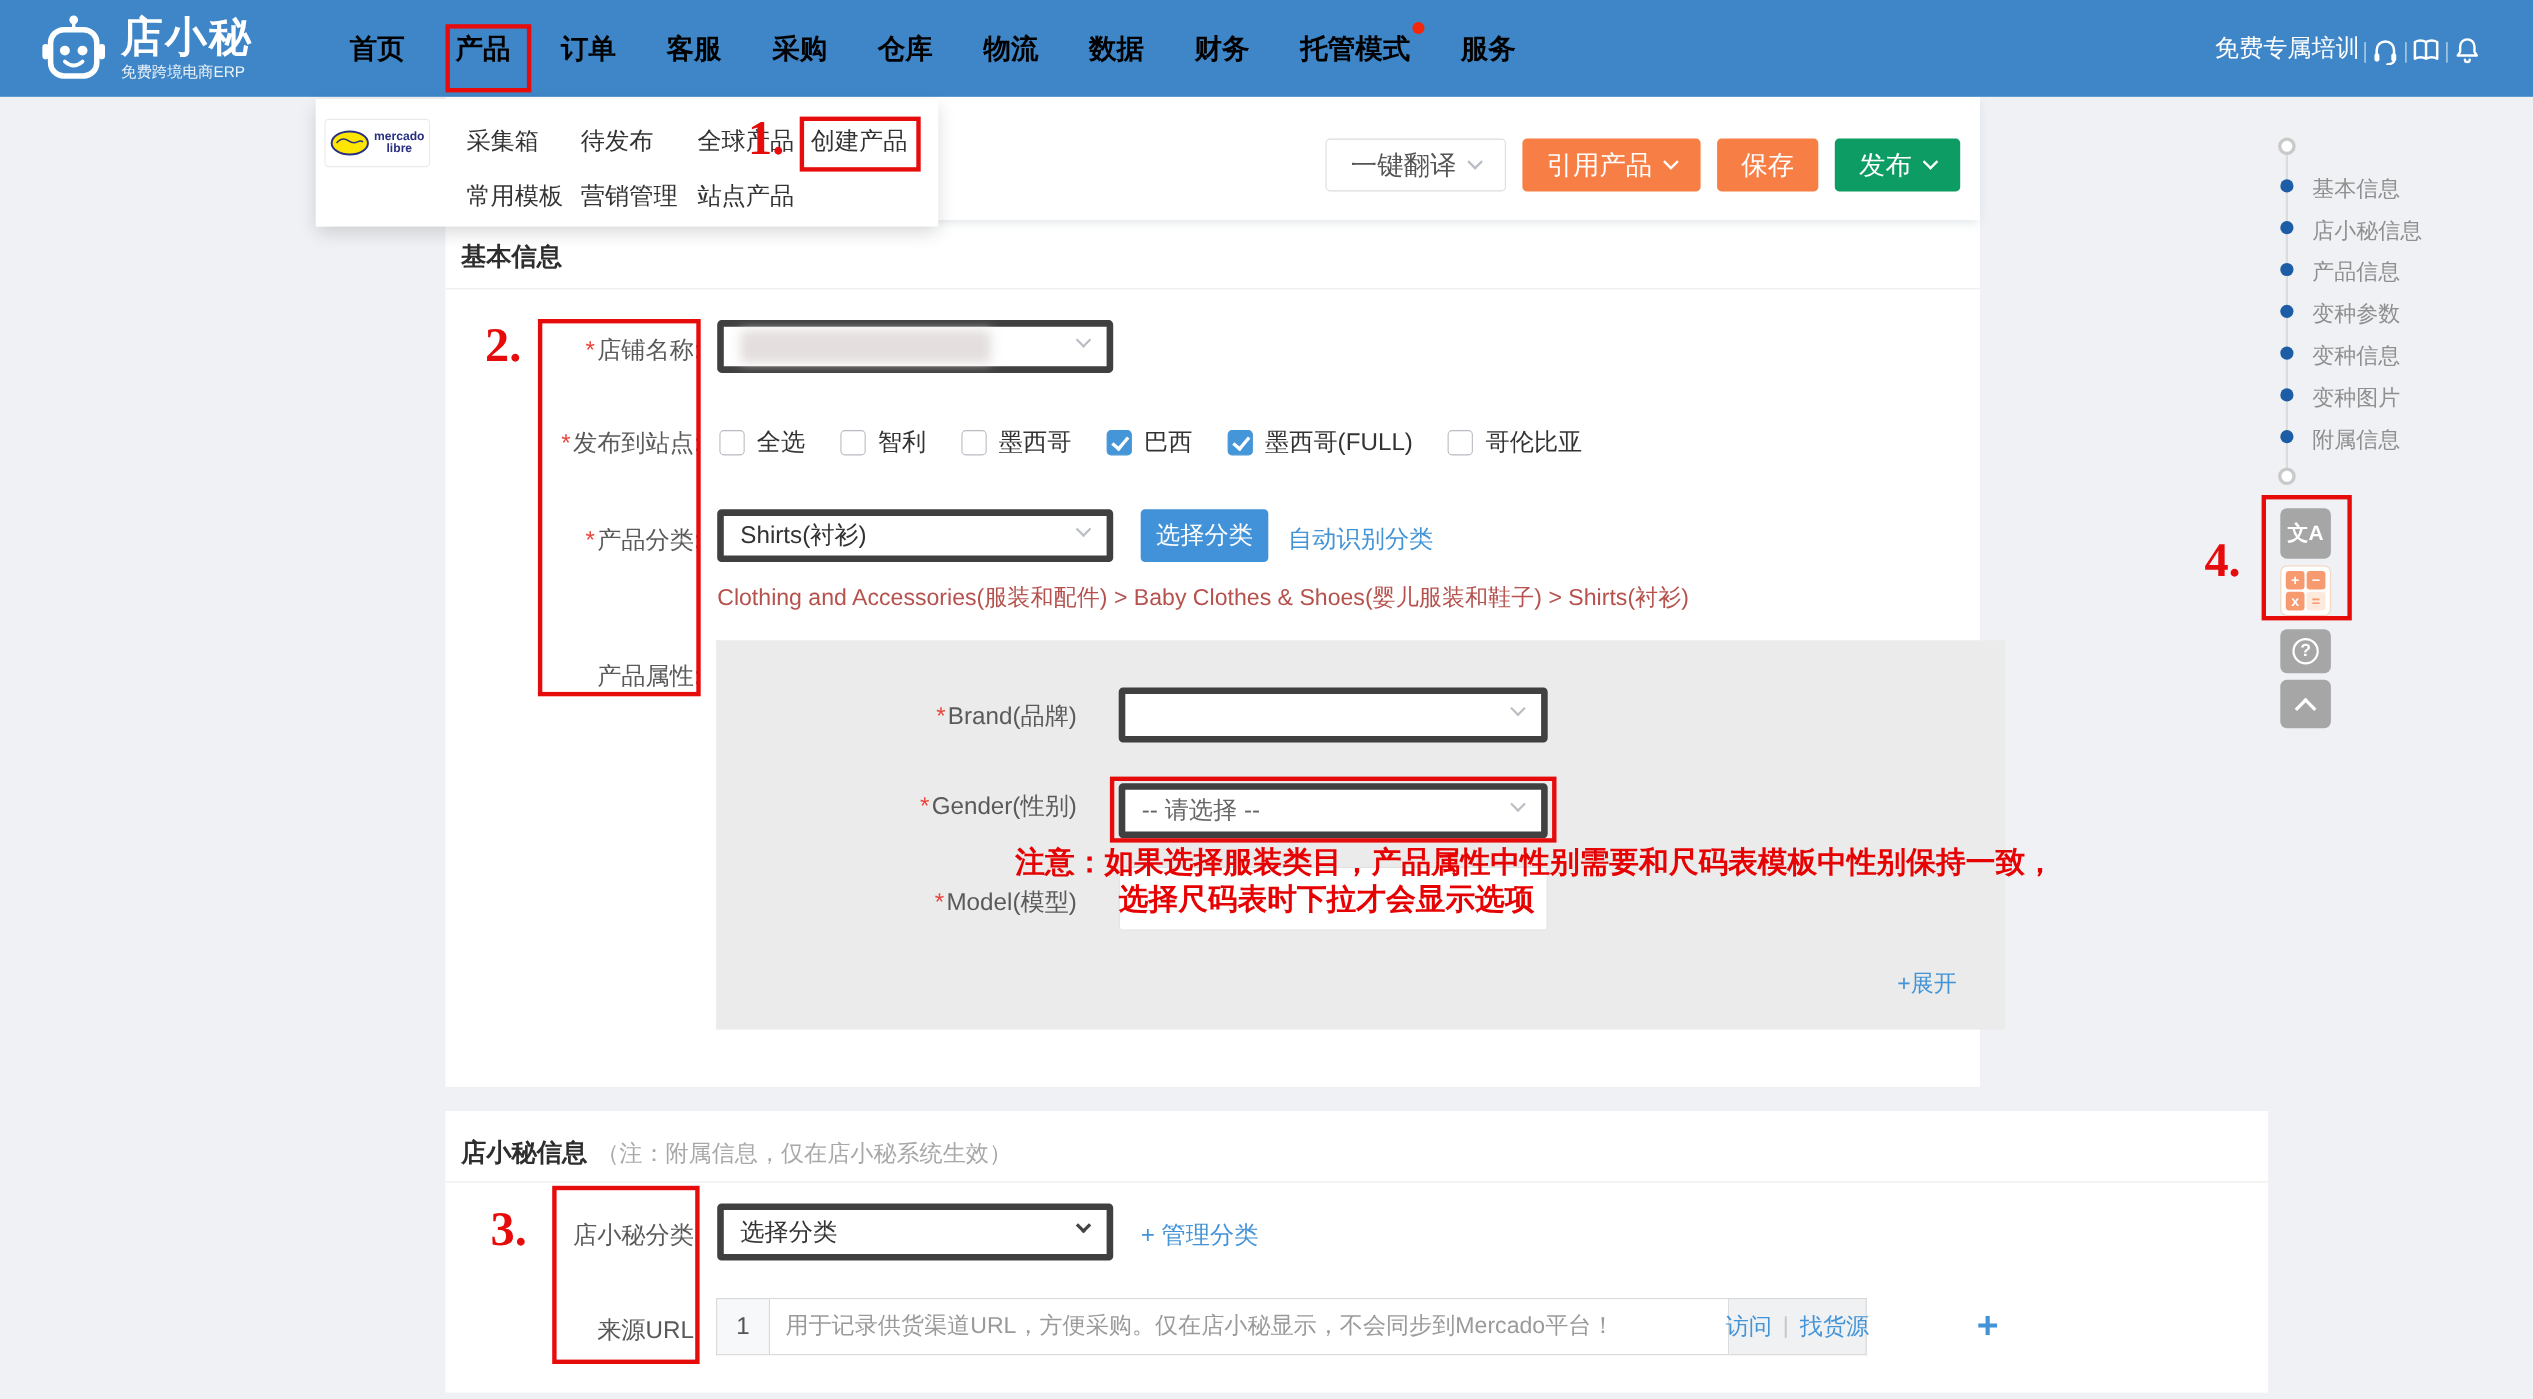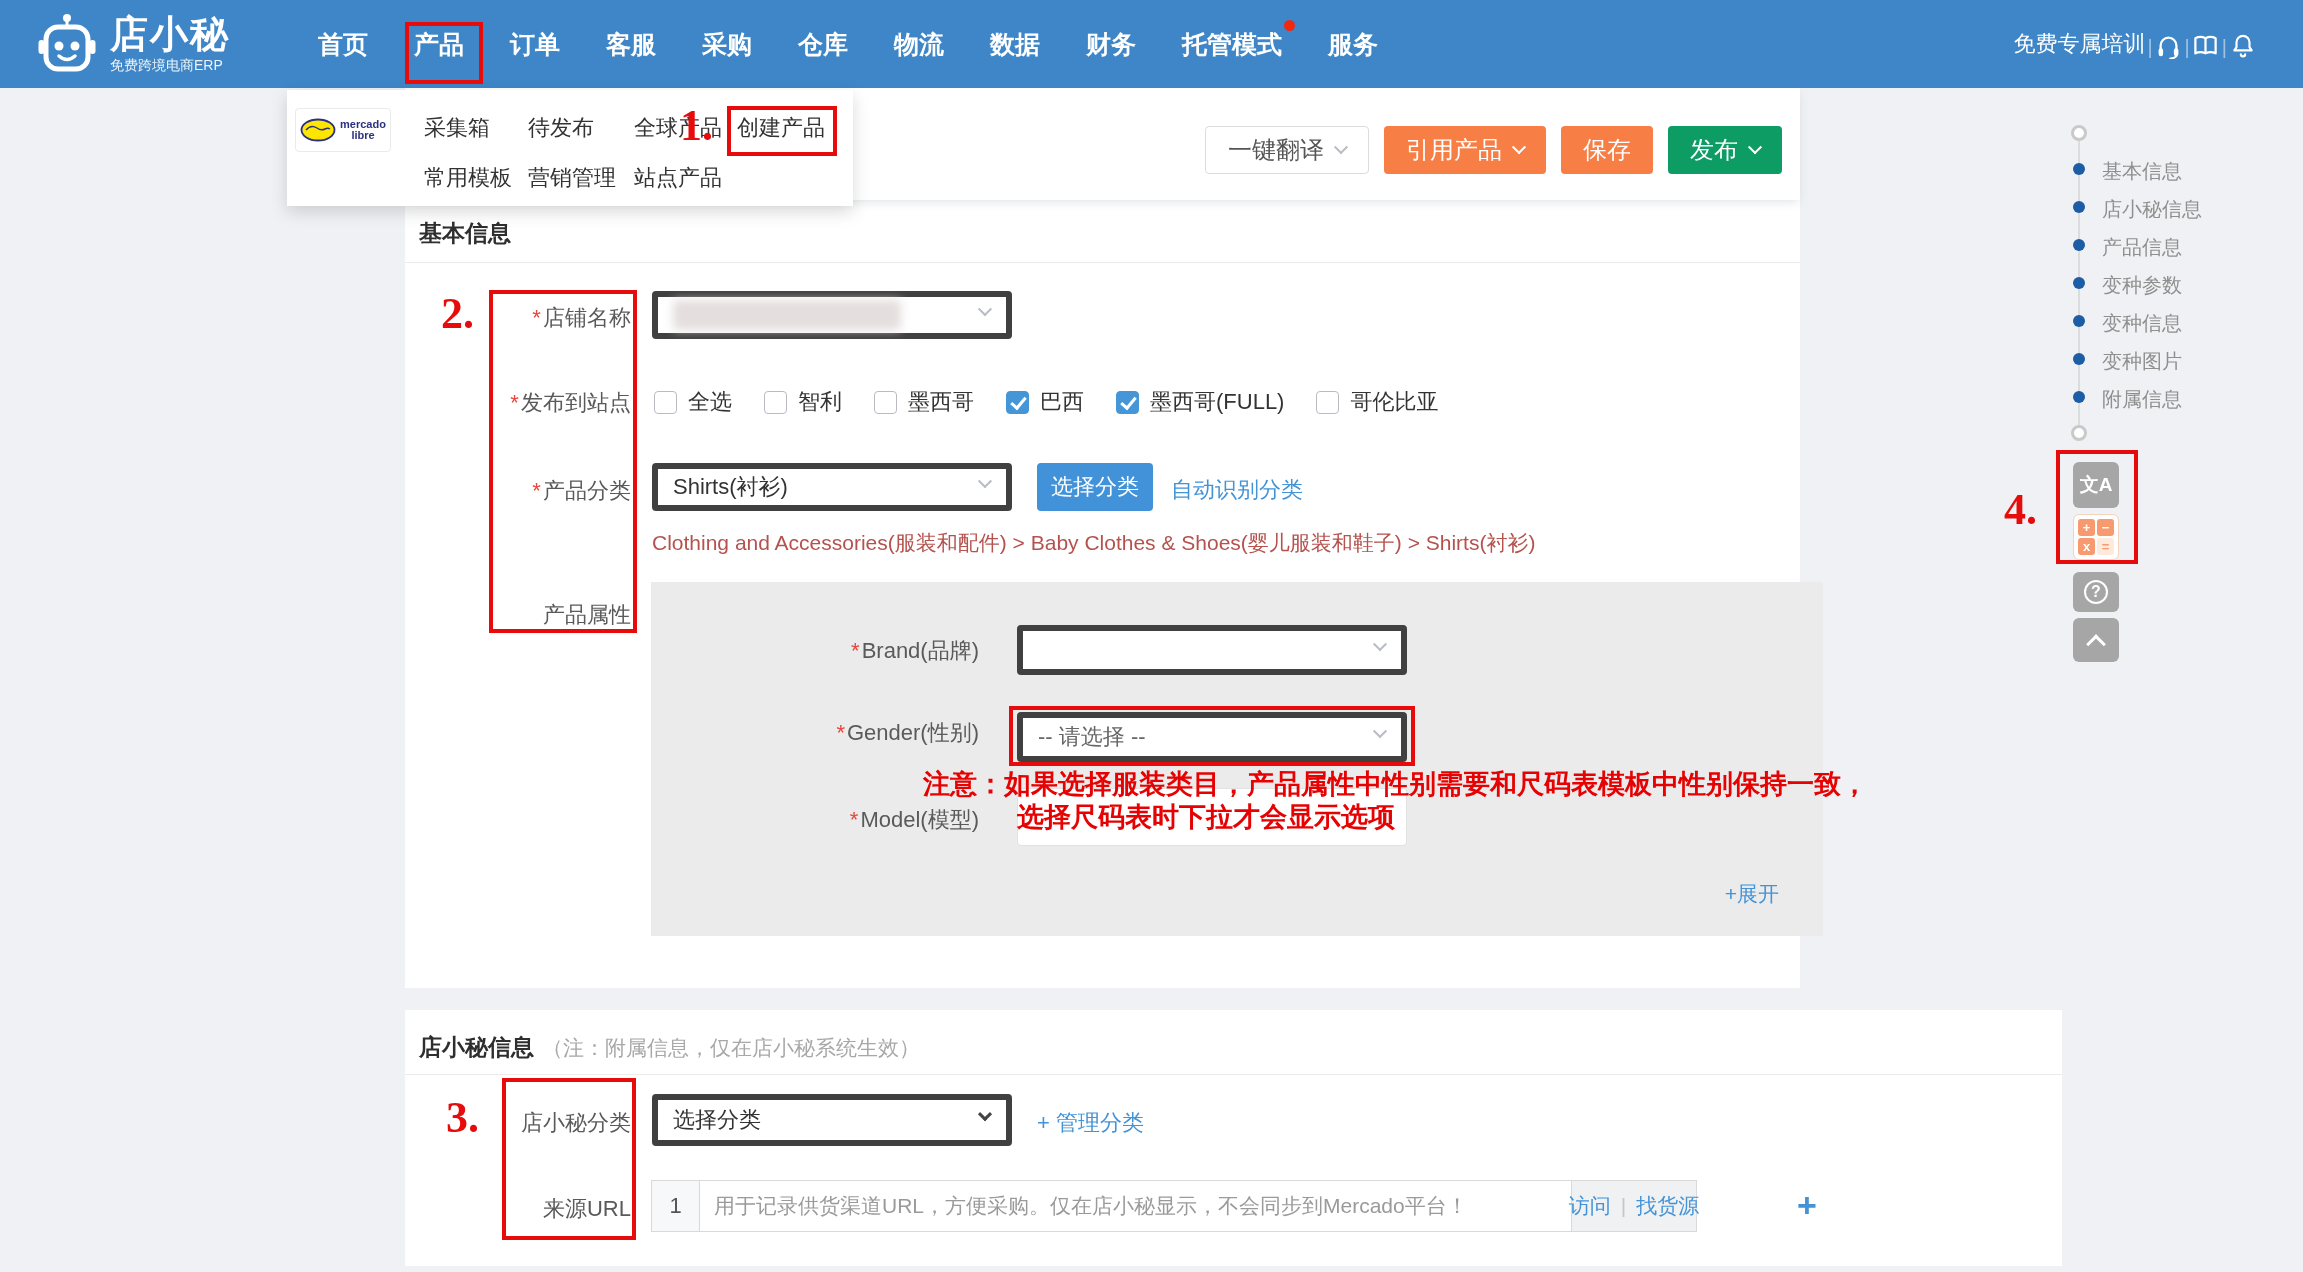--- a/index.html
+++ b/index.html
@@ -6,21 +6,21 @@
   body { background:#d8dbe0; font-family:"Liberation Sans","DejaVu Sans",sans-serif; }
   .page { position:relative; width:2303px; height:1272px; background:#eff1f4; overflow:hidden; }
 
   
   .topbar { position:absolute; left:0; top:0; width:2303px; height:88px; background:#3e86c7; display:flex; align-items:center; z-index:10; }
   .logo { display:flex; align-items:flex-end; margin-left:38px; }
   .logo-text { margin-left:14px; color:#fff; }
   .logo-title { font-size:38px; font-weight:700; letter-spacing:2px; line-height:40px; }
   .logo-sub { font-size:14px; opacity:.9; margin-top:3px; }
   .nav { display:flex; align-items:center; gap:46px; margin-left:88px; }
-  .nav-item { color:#ffffff; font-size:25px; font-weight:700; cursor:pointer; position:relative; white-space:nowrap; }
+  .nav-item { color:#000000; font-size:25px; font-weight:700; cursor:pointer; position:relative; white-space:nowrap; }
   .nav-dot { position:absolute; top:-8px; right:-13px; width:11px; height:11px; border-radius:50%; background:#f2270c; }
   .topbar-right { margin-left:auto; margin-right:46px; display:flex; align-items:flex-end; gap:2px; color:#fff; }
   .train { font-size:22px; }
   .tsep { font-size:20px; color:rgba(255,255,255,.5); }
   .tb-icon { width:28px; height:28px; display:flex; align-items:center; justify-content:center; }
 
   
   .dropdown { position:absolute; left:287px; top:90px; width:566px; height:116px; background:#fff; box-shadow:0 6px 16px rgba(0,0,0,.15); z-index:20; }
   .ml-badge { position:absolute; left:8px; top:18px; width:96px; height:44px; border:1px solid #eaeaea; border-radius:4px; background:#fff; display:flex; align-items:center; justify-content:center; gap:4px; }
   .ml-txt { font-size:11px; font-weight:700; color:#2a3180; line-height:11px; text-align:center; }

